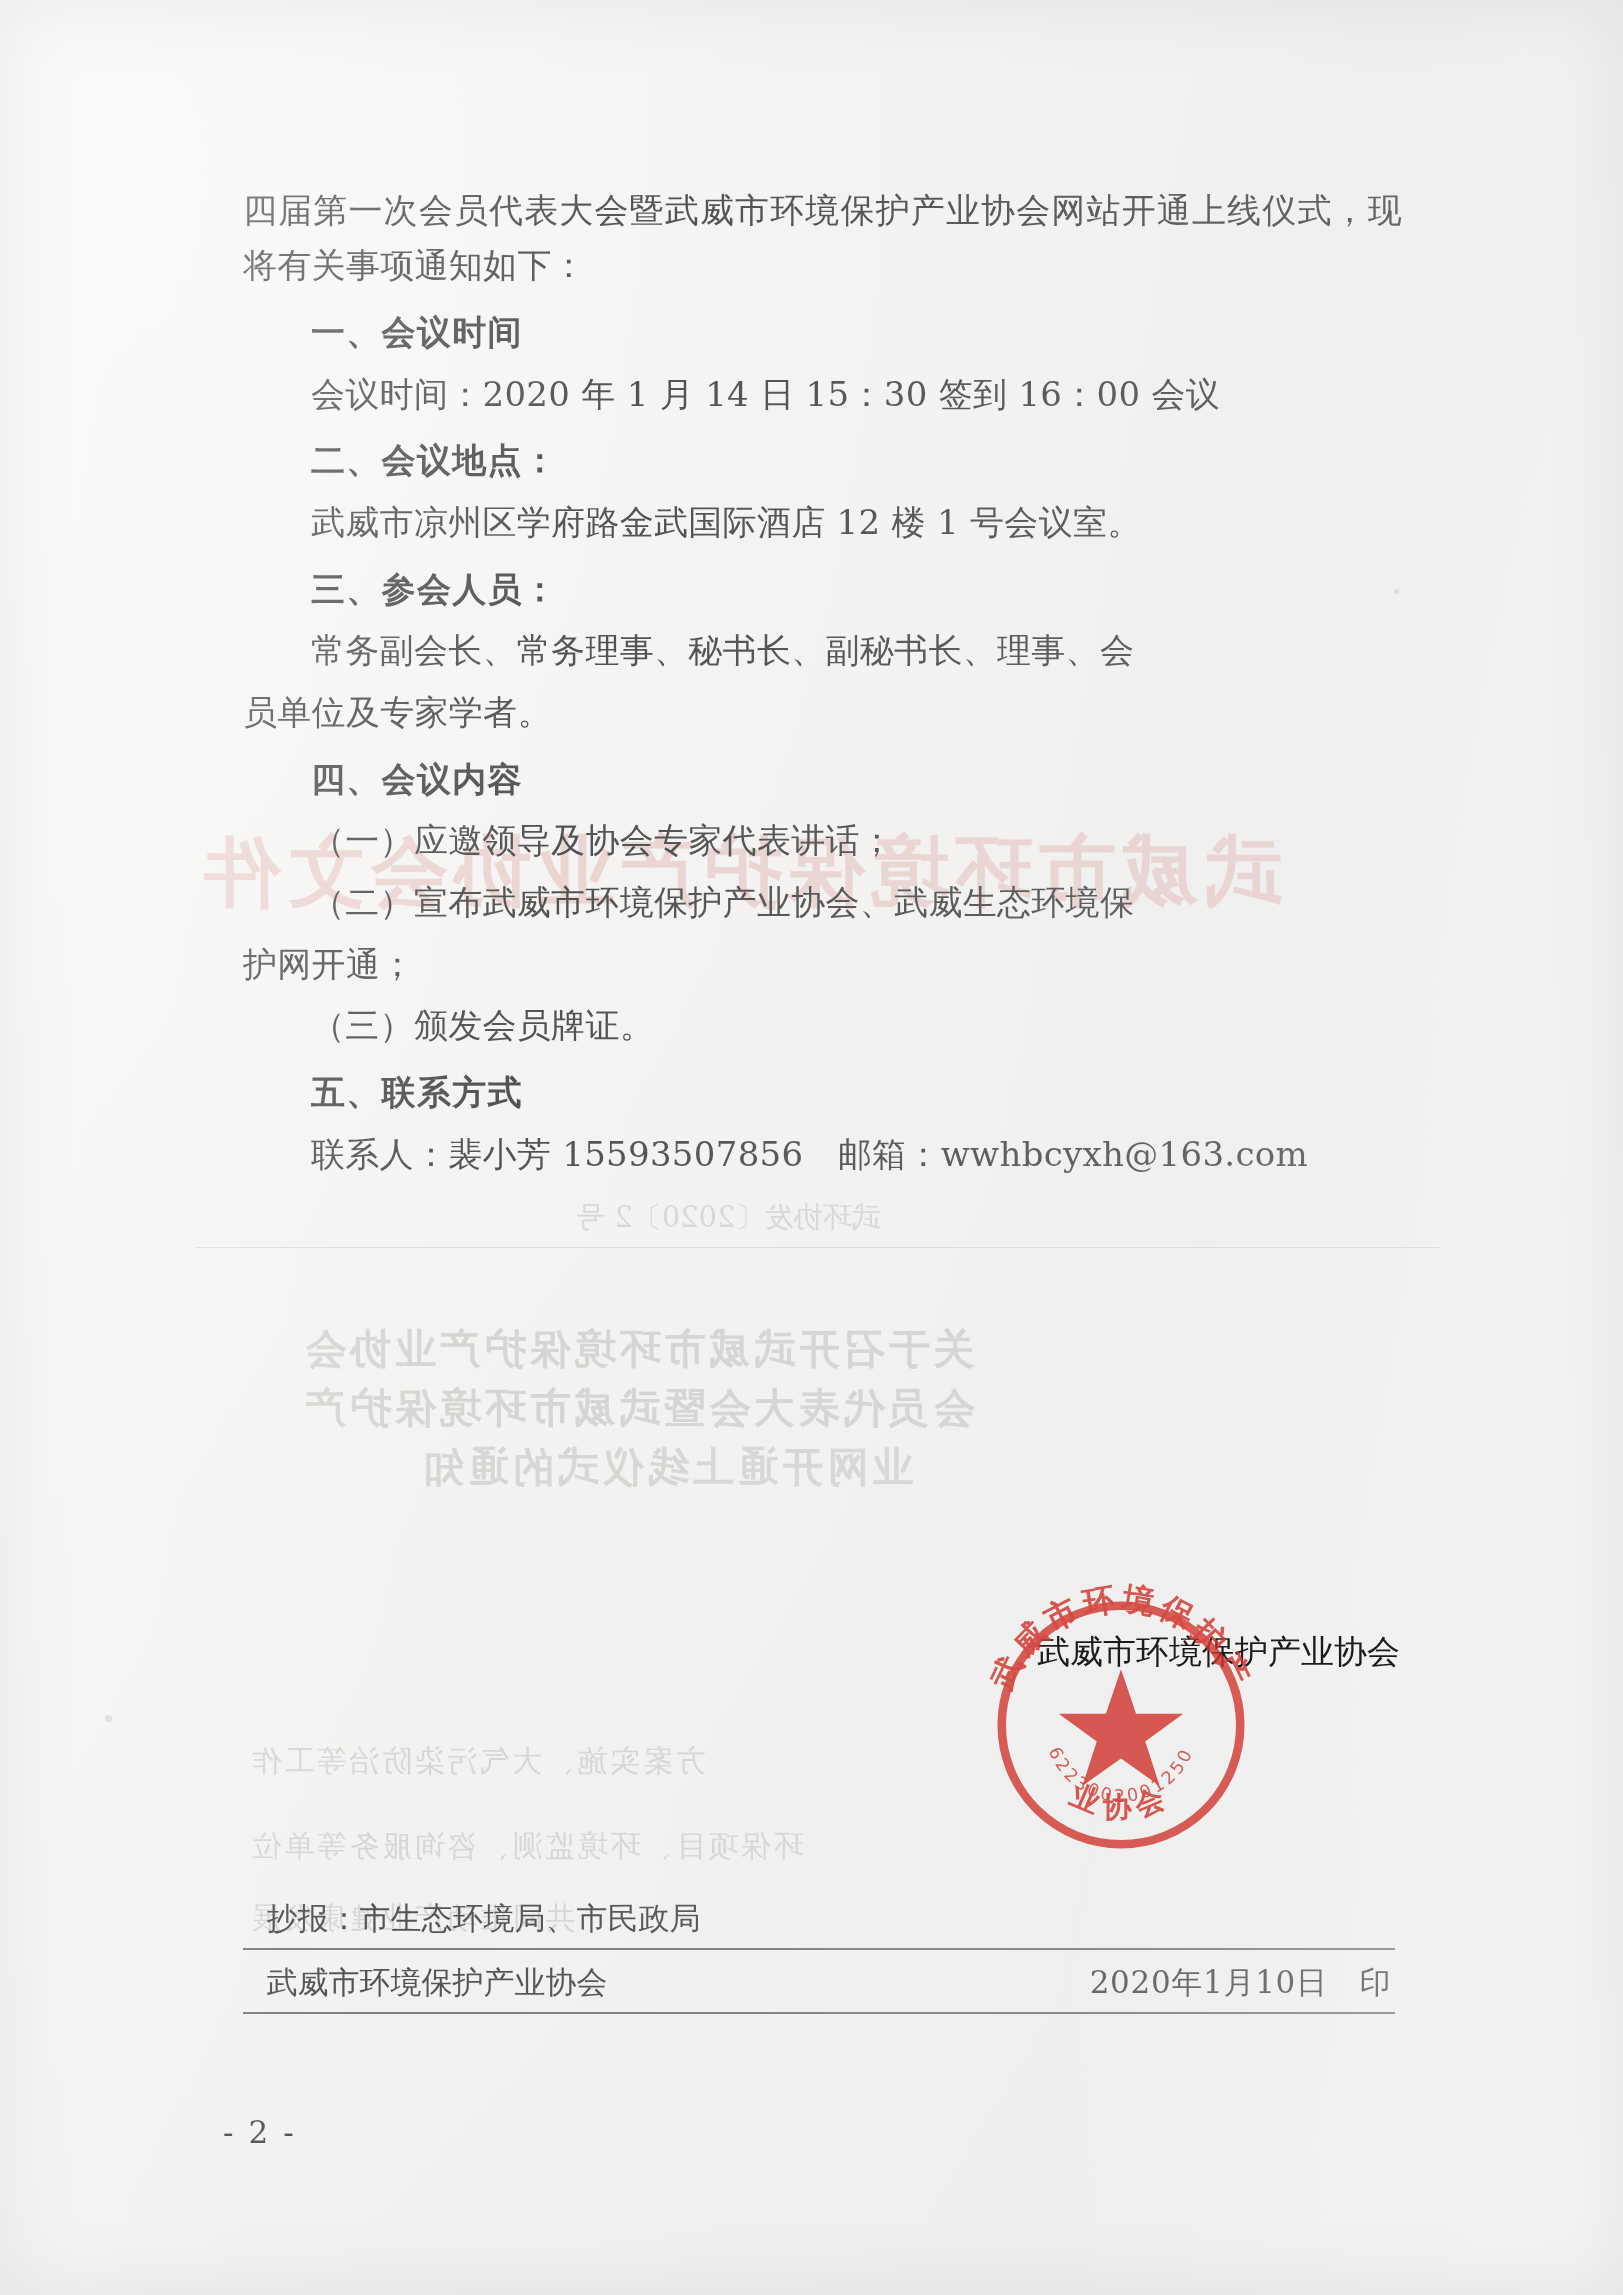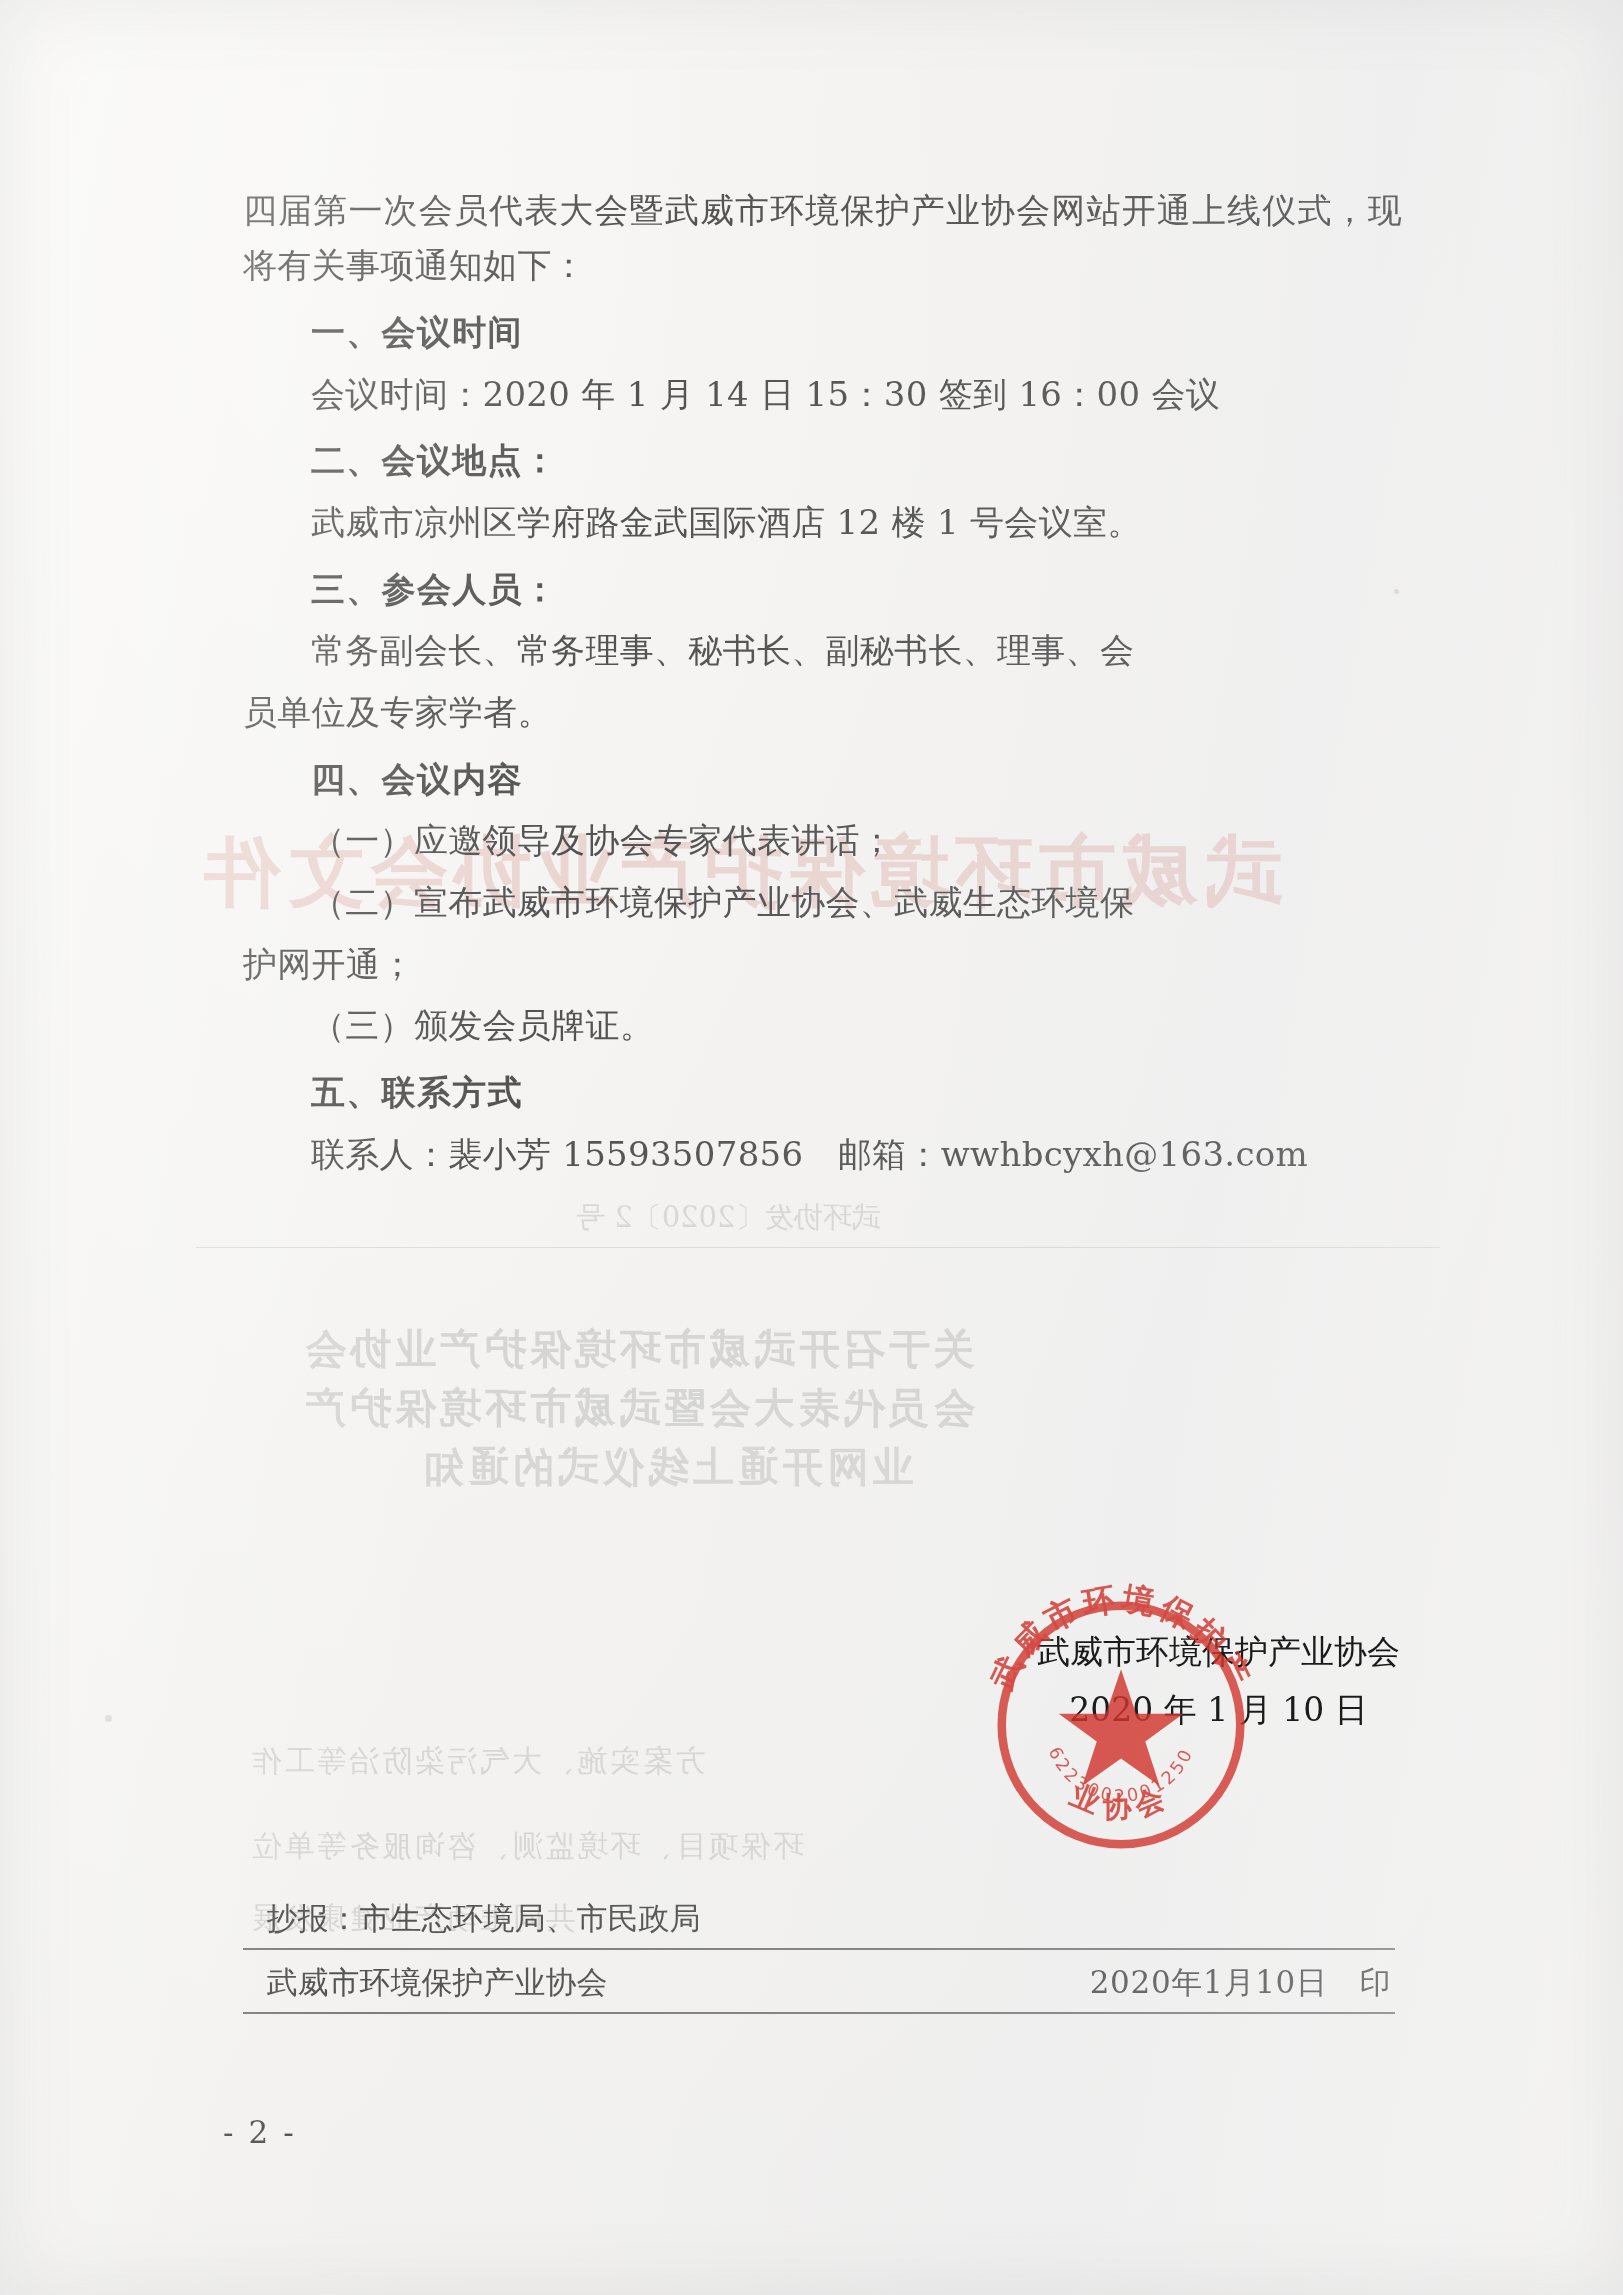--- a/index.html
+++ b/index.html
@@ -195,21 +195,20 @@
     <p class="body-line">（二）宣布武威市环境保护产业协会、武威生态环境保</p>
     <p class="body-line noindent">护网开通；</p>
     <p class="body-line">（三）颁发会员牌证。</p>
 
     <p class="heading">五、联系方式</p>
     <p class="body-line">联系人：裴小芳 15593507856　邮箱：wwhbcyxh@163.com</p>
   </div>
 
   <div class="signature">
     <div class="sig-line">武威市环境保护产业协会</div>
-    <div class="sig-line">2020 年 1 月 10 日</div>
   </div>
 
   <div class="seal">
     <svg viewBox="0 0 470 470" width="308" height="308" xmlns="http://www.w3.org/2000/svg">
       <defs>
         <path id="sealTopArc" d="M 60,235 A 175,175 0 0 1 410,235"></path>
         <path id="sealBottomArc" d="M 95,235 A 140,140 0 0 0 375,235"></path>
         <path id="sealCodeArc" d="M 118,235 A 117,117 0 0 0 352,235"></path>
       </defs>
       <circle cx="235" cy="235" r="182" fill="none" stroke="#d0342c" stroke-width="13" opacity="0.9"></circle>

